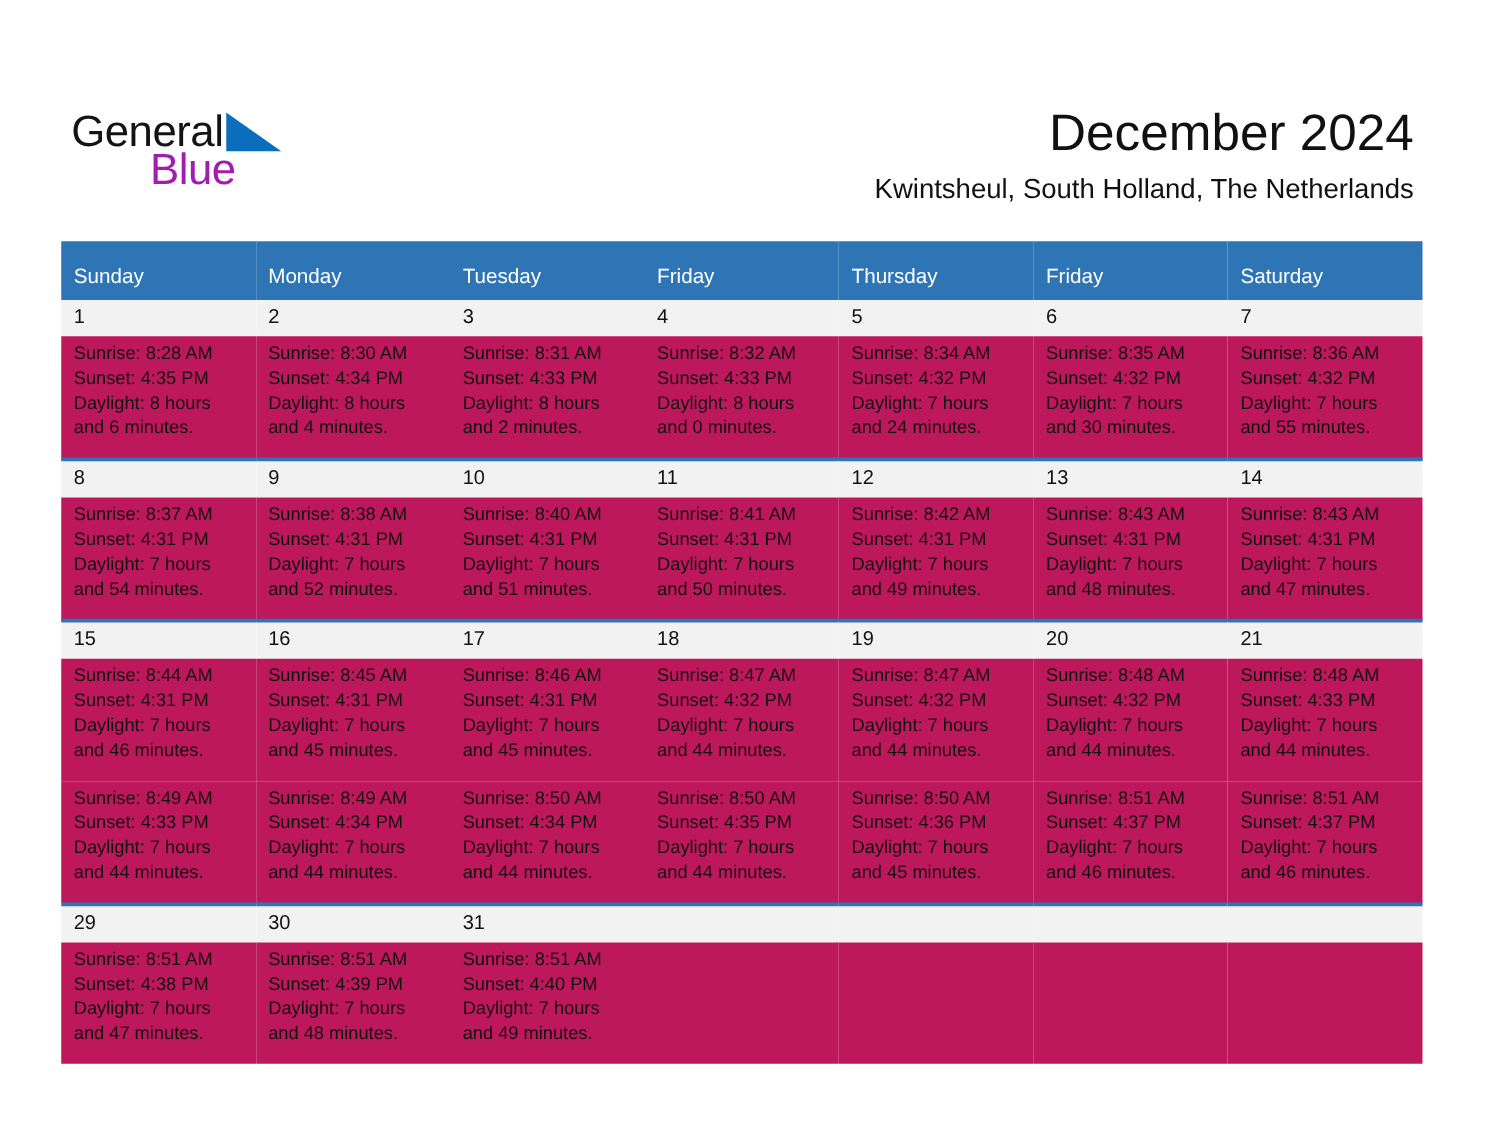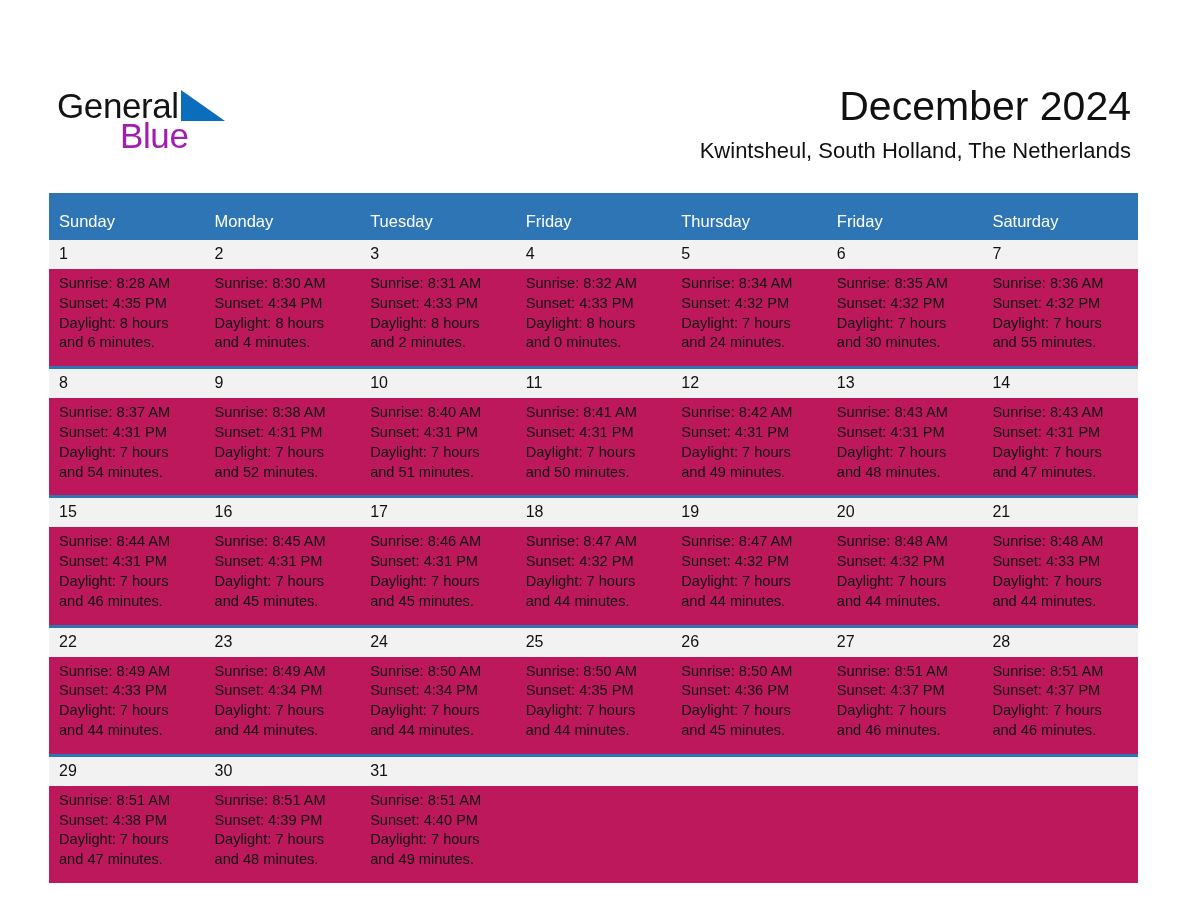--- a/index.html
+++ b/index.html
@@ -312,29 +312,20 @@
               <span class="ln">and 44 minutes.</span>
             </td>
           <td>
               <span class="ln">Sunrise: 8:48 AM</span>
               <span class="ln">Sunset: 4:33 PM</span>
               <span class="ln">Daylight: 7 hours</span>
               <span class="ln">and 44 minutes.</span>
             </td>
         </tr>
 
-        <tr class="daynum-row">
-          <td>22</td>
-          <td>23</td>
-          <td>24</td>
-          <td>25</td>
-          <td>26</td>
-          <td>27</td>
-          <td>28</td>
-        </tr>
         <tr class="info-row">
           <td>
               <span class="ln">Sunrise: 8:49 AM</span>
               <span class="ln">Sunset: 4:33 PM</span>
               <span class="ln">Daylight: 7 hours</span>
               <span class="ln">and 44 minutes.</span>
             </td>
           <td>
               <span class="ln">Sunrise: 8:49 AM</span>
               <span class="ln">Sunset: 4:34 PM</span>

